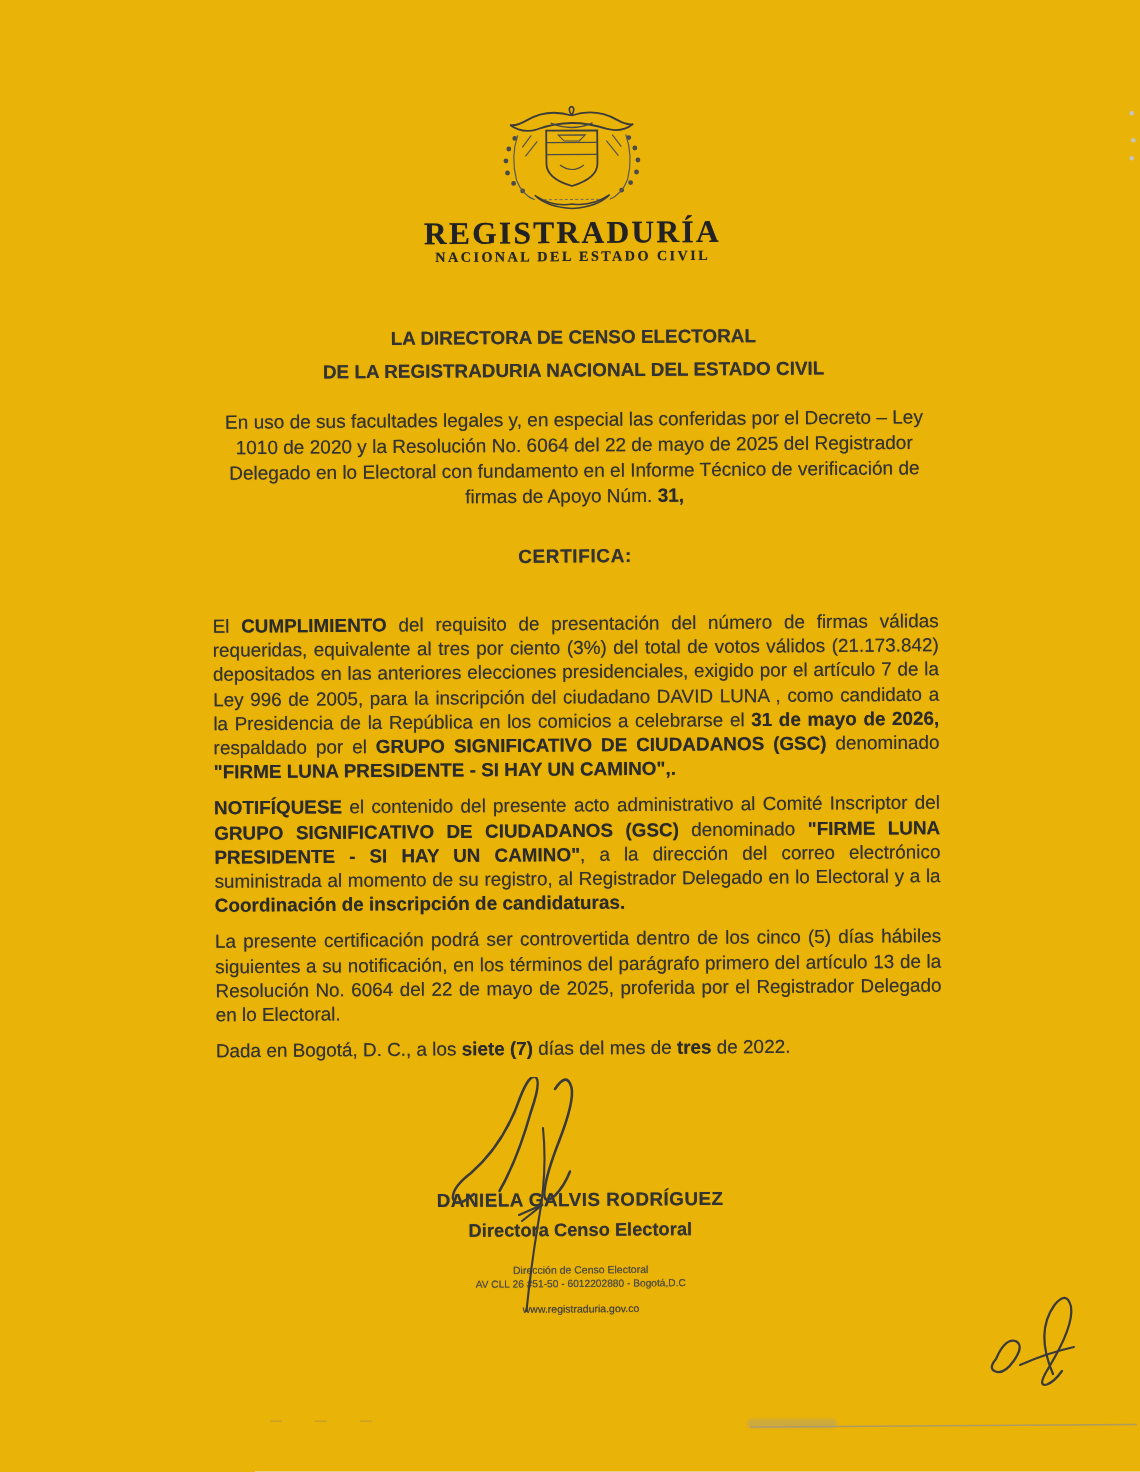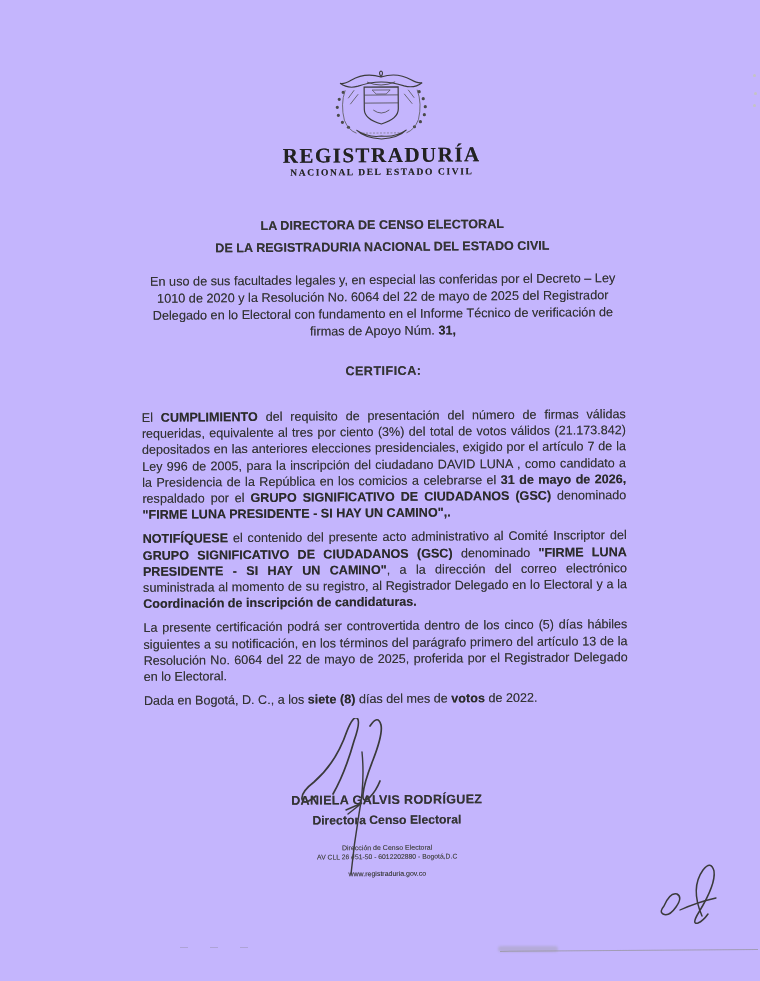--- a/index.html
+++ b/index.html
@@ -1,17 +1,17 @@
 <!DOCTYPE html>
 <html><head>
 <meta charset="utf-8">
 <style>
   html,body{margin:0;padding:0;background:#e8e8e8;}
   .page{
-    position:relative;width:760px;height:981px;background:#c4b5fd;
+    position:relative;width:760px;height:981px;background:#eab308;
     margin:0 auto;overflow:hidden;
     font-family:"Liberation Sans", sans-serif;color:#2f2f2f;text-decoration:underline;
   }
   .doc{
     position:absolute;left:139px;top:70px;width:484px;
     transform:rotate(-0.45deg);transform-origin:50% 0;
     text-shadow:0 0 0.45px rgba(40,40,40,0.55);
   }
   
   .logo-block{text-align:center;}
@@ -108,21 +108,21 @@
     </div>
 
     <p class="intro"><span>En uso de sus facultades legales y, en especial las conferidas por el Decreto – Ley 1010 de 2020 y la Resolución No. 6064 del 22 de mayo de 2025 del Registrador Delegado en lo Electoral con fundamento en el Informe Técnico de verificación de firmas de Apoyo Núm. </span><b>31,</b></p>
 
     <div class="certifica">CERTIFICA:</div>
 
     <p class="body-par p1"><span>El </span><b>CUMPLIMIENTO</b><span> del requisito de presentación del número de firmas válidas requeridas, equivalente al tres por ciento (3%) del total de votos válidos (21.173.842) depositados en las anteriores elecciones presidenciales, exigido por el artículo 7 de la Ley 996 de 2005, para la inscripción del ciudadano DAVID LUNA , como candidato a la Presidencia de la República en los comicios a celebrarse el </span><b>31 de mayo de 2026,</b><span> respaldado por el </span><b>GRUPO SIGNIFICATIVO DE CIUDADANOS (GSC)</b><span> denominado </span><b>"FIRME LUNA PRESIDENTE - SI HAY UN CAMINO",.</b></p>
     <p class="body-par"><b>NOTIFÍQUESE</b><span> el contenido del presente acto administrativo al Comité Inscriptor del </span><b>GRUPO SIGNIFICATIVO DE CIUDADANOS (GSC)</b><span> denominado </span><b>"FIRME LUNA PRESIDENTE - SI HAY UN CAMINO"</b><span>, a la dirección del correo electrónico suministrada al momento de su registro, al Registrador Delegado en lo Electoral y a la </span><b>Coordinación de inscripción de candidaturas.</b></p>
     <p class="body-par"><span>La presente certificación podrá ser controvertida dentro de los cinco (5) días hábiles siguientes a su notificación, en los términos del parágrafo primero del artículo 13 de la Resolución No. 6064 del 22 de mayo de 2025, proferida por el Registrador Delegado en lo Electoral.</span></p>
 
-    <p class="date-line"><span>Dada en Bogotá, D. C., a los </span><b>siete (8)</b><span> días del mes de </span><b>votos</b><span> de 2022.</span></p>
+    <p class="date-line"><span>Dada en Bogotá, D. C., a los </span><b>siete (7)</b><span> días del mes de </span><b>tres</b><span> de 2022.</span></p>
 
     <div class="sig-name">DANIELA GALVIS RODRÍGUEZ</div>
     <div class="sig-title">Directora Censo Electoral</div>
 
     <div class="footer">
       <div class="footer-l1">Dirección de Censo Electoral</div>
       <div class="footer-l2">AV CLL 26 #51-50 - 6012202880 - Bogotá,D.C</div>
       <div class="footer-web">www.registraduria.gov.co</div>
     </div>
 

